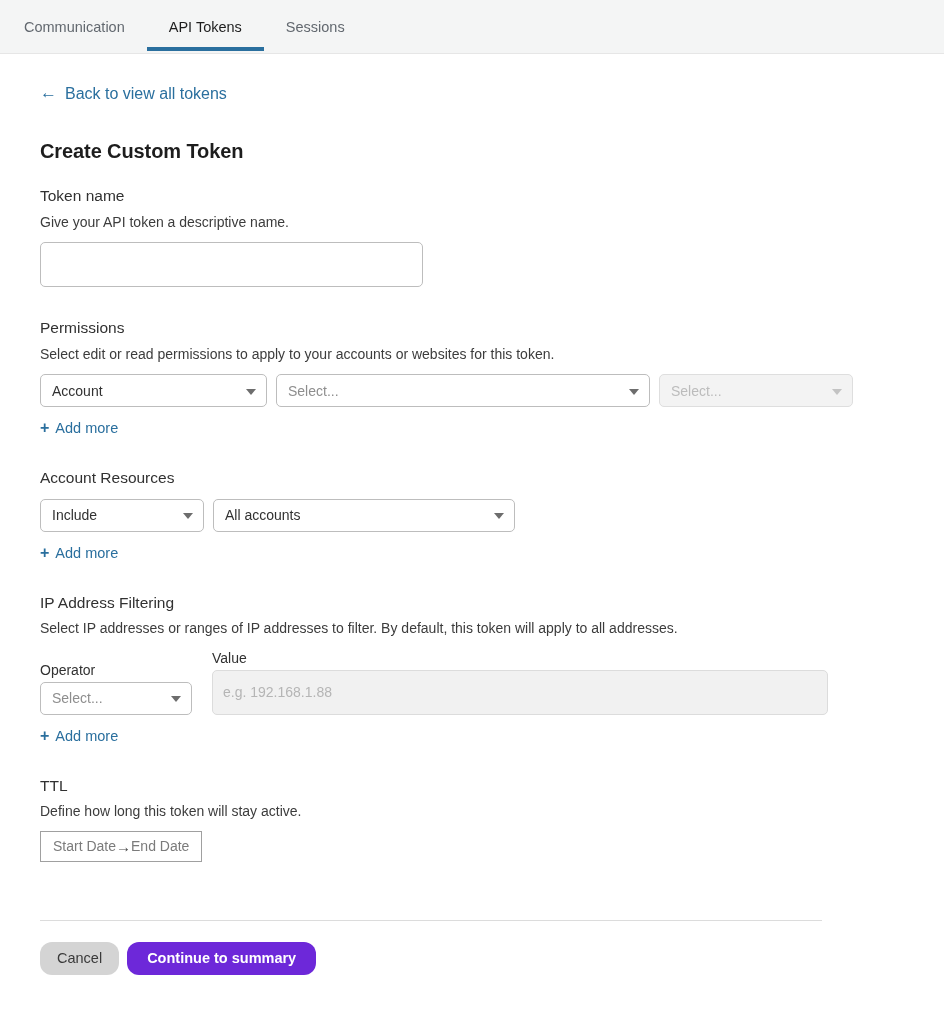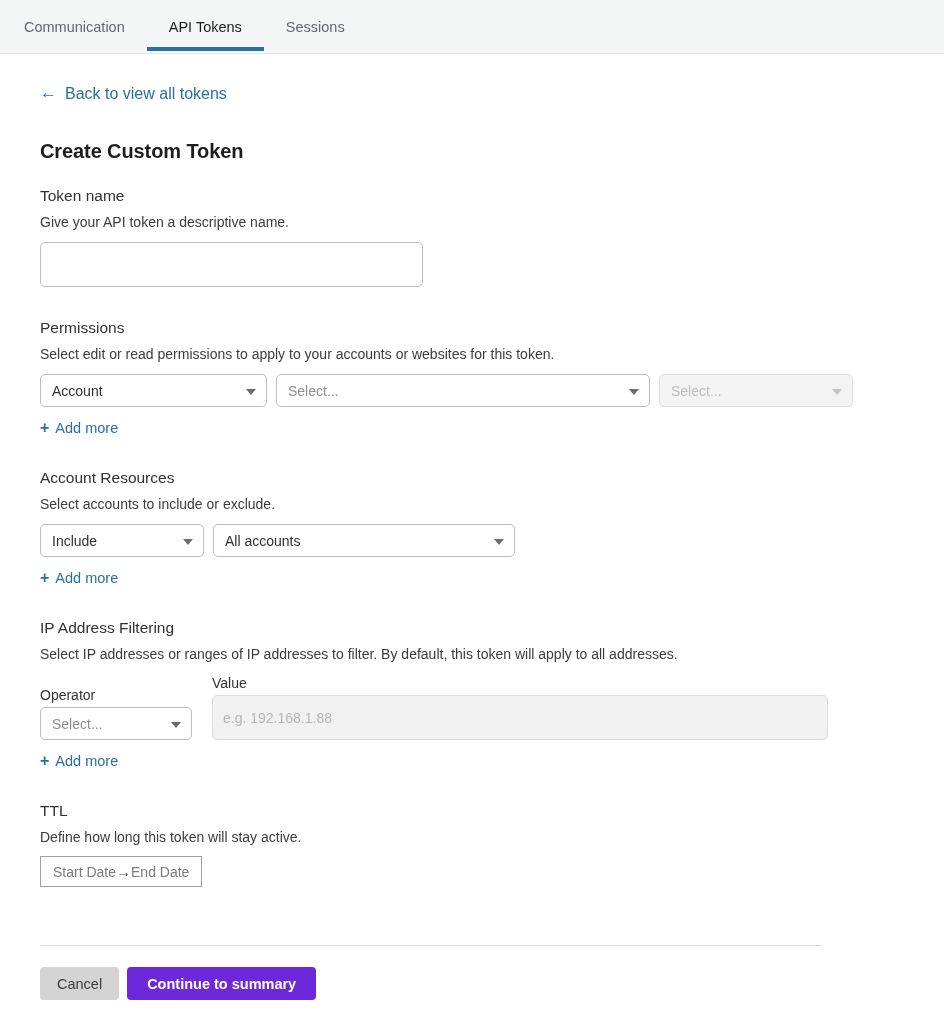--- a/index.html
+++ b/index.html
@@ -217,21 +217,21 @@
 
   .buttons {
     display: flex;
     align-items: center;
     gap: 8px;
     margin-top: 21px;
   }
   .btn {
     font-family: "Liberation Sans", sans-serif;
     font-size: 14.5px;
-    border-radius: 4px;
+    border-radius: 12px;
     border: none;
     cursor: pointer;
     height: 33px;
     padding: 0 17px;
     box-sizing: border-box;
     line-height: 1;
   }
   .btn-secondary {
     background: #d4d4d4;
     color: #3a3a3a;
@@ -298,21 +298,20 @@
     </div>
     <div class="addmore">
       <span class="plus">+</span>
       <span>Add more</span>
     </div>
   </div>
 
   
   <div class="section" style="margin-top:32px">
     <div class="section-label">Account Resources</div>
-    <div class="section-desc">Select accounts to include or exclude.</div>
     <div class="row">
       <div class="select" style="width:164px">
         <span>Include</span>
         <span class="caret"></span>
       </div>
       <div class="select" style="width:302px">
         <span>All accounts</span>
         <span class="caret"></span>
       </div>
     </div>

